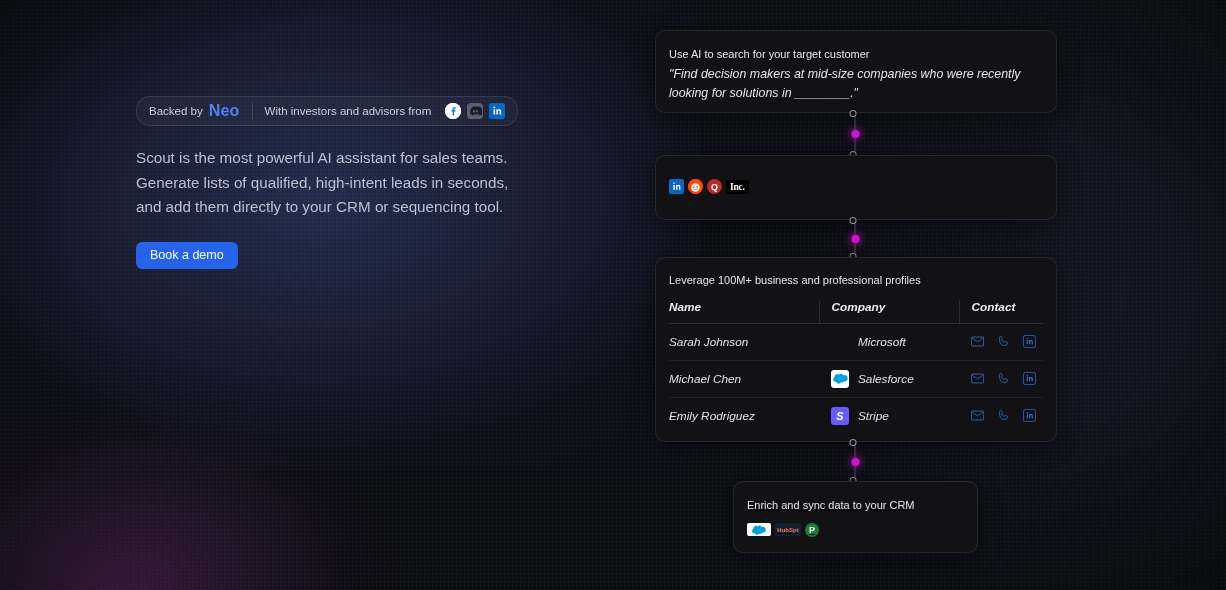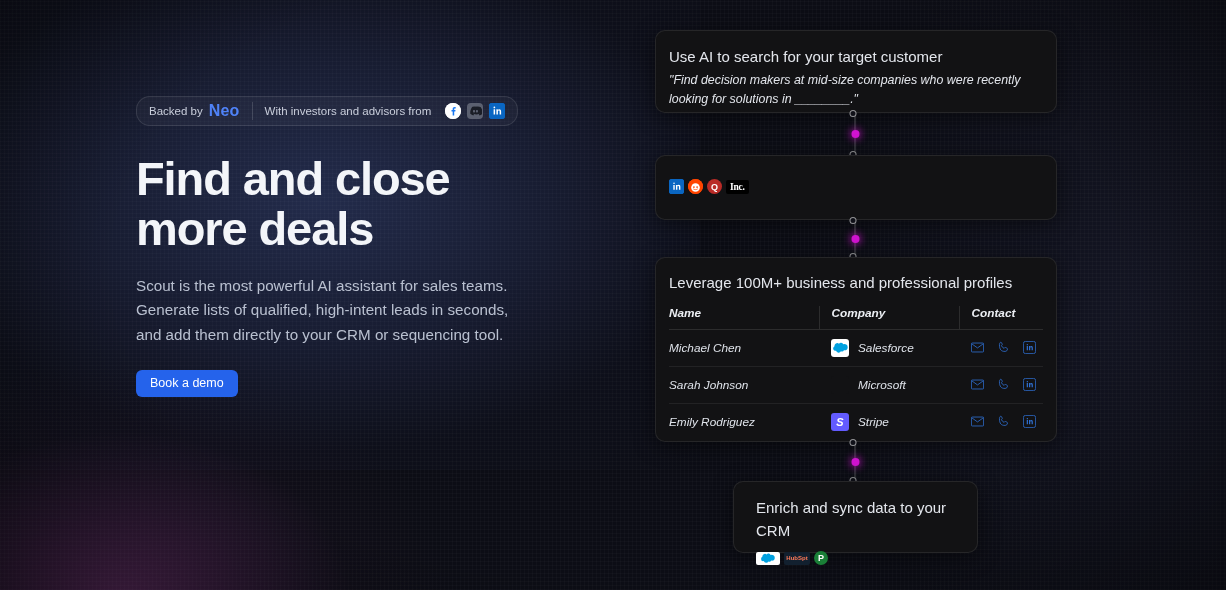--- a/index.html
+++ b/index.html
@@ -168,21 +168,21 @@
 
   .card {
     position: absolute;
     background: #121214;
     border: 1px solid rgba(255,255,255,0.085);
     border-radius: 10px;
     box-shadow: 0 4px 22px rgba(0,0,0,0.45);
   }
 
   .card-title {
-    font-size: 15px;
+    font-size: 11px;
     color: #e3e6ec;
     line-height: 1.5;
   }
   .card-quote {
     font-size: 12.4px;
     color: #e3e6ec;
     font-style: italic;
     line-height: 1.55;
     margin-top: 2px;
   }
@@ -240,21 +240,21 @@
     font-size: 11px; font-weight: 700; color: #fff;
   }
   .ms-grid { display: grid; grid-template-columns: 1fr 1fr; grid-template-rows: 1fr 1fr; gap: 1px; background: #121214; }
   .ms-grid i { display: block; }
   .sf-logo { background: #ffffff; }
   .st-logo { background: #635bff; }
   .contact-icons { display: flex; align-items: center; gap: 13px; color: #2f6fd0; }
   .ci { width: 13px; height: 13px; display: block; }
 
   
-  #card-enrich { left: 78px; top: 481px; width: 245px; height: 72px; padding: 15px 22px; }
+  #card-enrich { left: 78px; top: 481px; width: 245px; height: 72px; padding: 15px 13px; text-decoration: underline; }
   .crm-row { display: flex; align-items: center; gap: 4px; margin-top: 9px; }
   .crm-logo {
     height: 13px; border-radius: 2px; display: flex; align-items: center; justify-content: center;
     flex: 0 0 auto; font-size: 7px; font-weight: 700; color: #fff;
   }
   .crm-sf { width: 24px; background: #ffffff; }
   .crm-hs { width: 26px; background: #12202f; color: #ff7a59; font-size: 6px; }
   .crm-pd { width: 14px; height: 14px; border-radius: 50%; background: #1a7f37; font-size: 9px; }
 
   
@@ -313,21 +313,20 @@
         <span class="blogo li">
           <svg width="16" height="16" viewBox="0 0 16 16">
               <rect width="16" height="16" rx="3" fill="#0a66c2"></rect>
               <path d="M4.6 6.3h1.5v5.1H4.6zM5.35 3.6a.88.88 0 1 1 0 1.76.88.88 0 0 1 0-1.76zM7.4 6.3h1.44v.7h.02c.2-.38.7-.78 1.43-.78 1.53 0 1.81 1.0 1.81 2.3v2.88h-1.5V8.82c0-.56-.01-1.28-.78-1.28-.78 0-.9.61-.9 1.24v2.62H7.4z" fill="#fff"></path>
             </svg>
         </span>
       </span>
     </div>
   </div>
 
-  <h1 class="hero-title">Find and close more deals</h1>
   <p class="hero-sub">Scout is the most powerful AI assistant for sales teams. Generate lists of qualified, high-intent leads in seconds, and add them directly to your CRM or sequencing tool.</p>
   <button class="cta-btn">Book a demo</button>
 </div>
 
 <div class="flow">
 
   <div class="card" id="card-search">
     <div class="card-title">Use AI to search for your target customer</div>
     <div class="card-quote">"Find decision makers at mid-size companies who were recently looking for solutions in ________."</div>
   </div>
@@ -373,58 +372,58 @@
     <table class="tbl">
       <thead>
         <tr>
           <th class="c-name">Name</th>
           <th class="c-comp">Company</th>
           <th class="c-cont">Contact</th>
         </tr>
       </thead>
       <tbody>
         <tr>
-          <td>Michael Chen</td>
-          <td class="c-comp">
-            <span class="comp-cell">
-              <span class="comp-logo sf-logo">
-                <svg width="15" height="11" viewBox="0 0 24 17">
-                    <path d="M9.6 2.4a4.2 4.2 0 0 1 6.9 1 5 5 0 0 1 7 4.6 5 5 0 0 1-5 5c-.35 0-.7-.04-1-.1a3.6 3.6 0 0 1-4.8 1.5 4.2 4.2 0 0 1-7.8-.6A3.9 3.9 0 0 1 .2 10a3.9 3.9 0 0 1 2.2-3.5 4.5 4.5 0 0 1 7.2-4.1z" fill="#00a1e0"></path>
-                  </svg>
-              </span>
-              <span>Salesforce</span>
-            </span>
-          </td>
-          <td class="c-cont">
-            <span class="contact-icons">
-              <svg class="ci" viewBox="0 0 16 12">
-                  <rect x=".5" y=".5" width="15" height="11" rx="1" stroke="#2f6fd0" fill="none"></rect>
-                  <path d="M1 1.5l7 5 7-5" stroke="#2f6fd0" fill="none"></path>
-                </svg>
-              <svg class="ci" viewBox="0 0 16 16">
-                  <path d="M4.5 1.5c.6 0 1 .4 1.3 1l.6 1.4c.2.5.1.9-.3 1.2l-.7.6c.6 1.5 1.8 2.7 3.3 3.3l.6-.7c.3-.4.7-.5 1.2-.3l1.4.6c.6.3 1 .7 1 1.3 0 1.6-1.3 2.9-2.9 2.9C5.3 13 3 10.7 3 4.4 3 2.8 4.3 1.5 4.5 1.5z" stroke="#2f6fd0" fill="none" stroke-width="1"></path>
-                </svg>
-              <svg class="ci" viewBox="0 0 16 16">
-                  <rect x=".5" y=".5" width="15" height="15" rx="2.5" stroke="#2f6fd0" fill="none"></rect>
-                  <path d="M4.6 6.3h1.5v5.1H4.6zM5.35 3.6a.88.88 0 1 1 0 1.76.88.88 0 0 1 0-1.76zM7.4 6.3h1.44v.7h.02c.2-.38.7-.78 1.43-.78 1.53 0 1.81 1.0 1.81 2.3v2.88h-1.5V8.82c0-.56-.01-1.28-.78-1.28-.78 0-.9.61-.9 1.24v2.62H7.4z" fill="#2f6fd0"></path>
-                </svg>
-            </span>
-          </td>
-        </tr>
-        <tr>
           <td>Sarah Johnson</td>
           <td class="c-comp">
             <span class="comp-cell">
               <span class="comp-logo ms-grid">
                 <i style="background:#f25022"></i>
                   <i style="background:#7fba00"></i>
                   <i style="background:#00a4ef"></i>
                   <i style="background:#ffb900"></i>
               </span>
               <span>Microsoft</span>
+            </span>
+          </td>
+          <td class="c-cont">
+            <span class="contact-icons">
+              <svg class="ci" viewBox="0 0 16 12">
+                  <rect x=".5" y=".5" width="15" height="11" rx="1" stroke="#2f6fd0" fill="none"></rect>
+                  <path d="M1 1.5l7 5 7-5" stroke="#2f6fd0" fill="none"></path>
+                </svg>
+              <svg class="ci" viewBox="0 0 16 16">
+                  <path d="M4.5 1.5c.6 0 1 .4 1.3 1l.6 1.4c.2.5.1.9-.3 1.2l-.7.6c.6 1.5 1.8 2.7 3.3 3.3l.6-.7c.3-.4.7-.5 1.2-.3l1.4.6c.6.3 1 .7 1 1.3 0 1.6-1.3 2.9-2.9 2.9C5.3 13 3 10.7 3 4.4 3 2.8 4.3 1.5 4.5 1.5z" stroke="#2f6fd0" fill="none" stroke-width="1"></path>
+                </svg>
+              <svg class="ci" viewBox="0 0 16 16">
+                  <rect x=".5" y=".5" width="15" height="15" rx="2.5" stroke="#2f6fd0" fill="none"></rect>
+                  <path d="M4.6 6.3h1.5v5.1H4.6zM5.35 3.6a.88.88 0 1 1 0 1.76.88.88 0 0 1 0-1.76zM7.4 6.3h1.44v.7h.02c.2-.38.7-.78 1.43-.78 1.53 0 1.81 1.0 1.81 2.3v2.88h-1.5V8.82c0-.56-.01-1.28-.78-1.28-.78 0-.9.61-.9 1.24v2.62H7.4z" fill="#2f6fd0"></path>
+                </svg>
+            </span>
+          </td>
+        </tr>
+        <tr>
+          <td>Michael Chen</td>
+          <td class="c-comp">
+            <span class="comp-cell">
+              <span class="comp-logo sf-logo">
+                <svg width="15" height="11" viewBox="0 0 24 17">
+                    <path d="M9.6 2.4a4.2 4.2 0 0 1 6.9 1 5 5 0 0 1 7 4.6 5 5 0 0 1-5 5c-.35 0-.7-.04-1-.1a3.6 3.6 0 0 1-4.8 1.5 4.2 4.2 0 0 1-7.8-.6A3.9 3.9 0 0 1 .2 10a3.9 3.9 0 0 1 2.2-3.5 4.5 4.5 0 0 1 7.2-4.1z" fill="#00a1e0"></path>
+                  </svg>
+              </span>
+              <span>Salesforce</span>
             </span>
           </td>
           <td class="c-cont">
             <span class="contact-icons">
               <svg class="ci" viewBox="0 0 16 12">
                   <rect x=".5" y=".5" width="15" height="11" rx="1" stroke="#2f6fd0" fill="none"></rect>
                   <path d="M1 1.5l7 5 7-5" stroke="#2f6fd0" fill="none"></path>
                 </svg>
               <svg class="ci" viewBox="0 0 16 16">
                   <path d="M4.5 1.5c.6 0 1 .4 1.3 1l.6 1.4c.2.5.1.9-.3 1.2l-.7.6c.6 1.5 1.8 2.7 3.3 3.3l.6-.7c.3-.4.7-.5 1.2-.3l1.4.6c.6.3 1 .7 1 1.3 0 1.6-1.3 2.9-2.9 2.9C5.3 13 3 10.7 3 4.4 3 2.8 4.3 1.5 4.5 1.5z" stroke="#2f6fd0" fill="none" stroke-width="1"></path>

